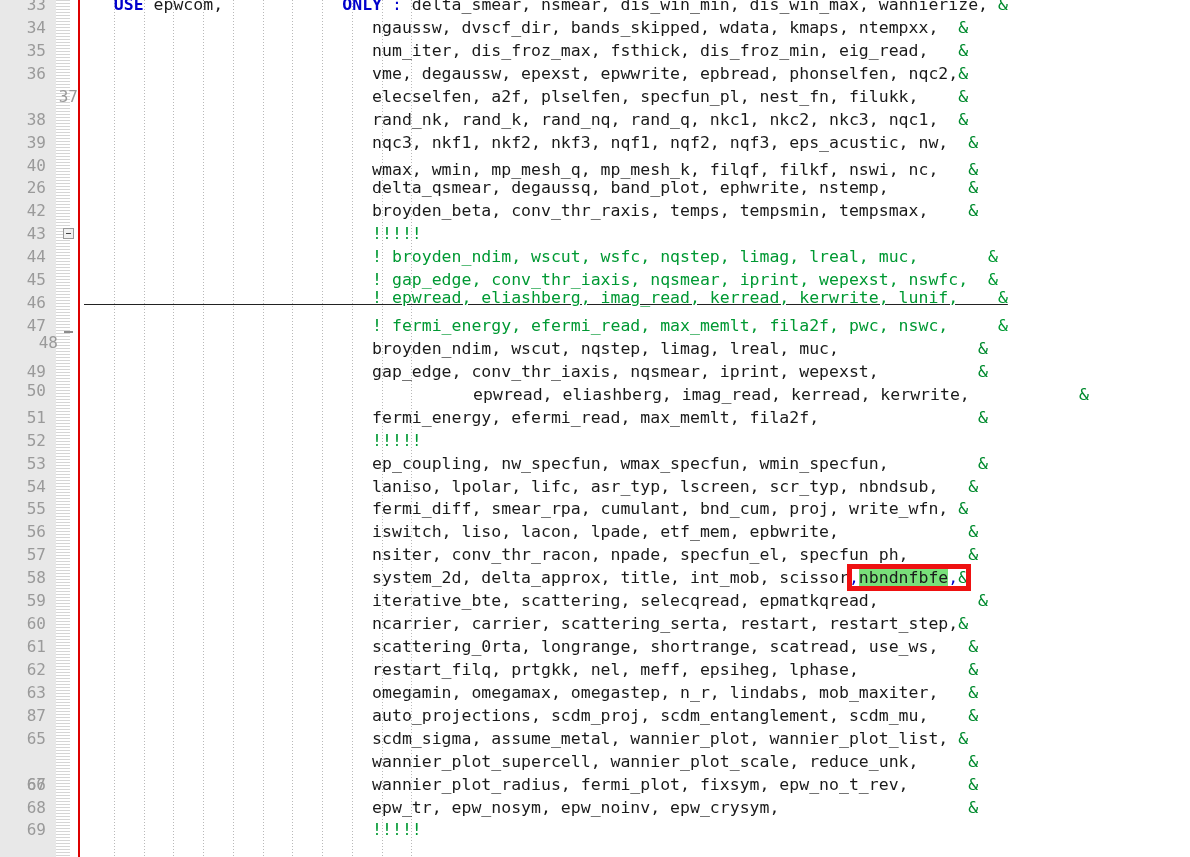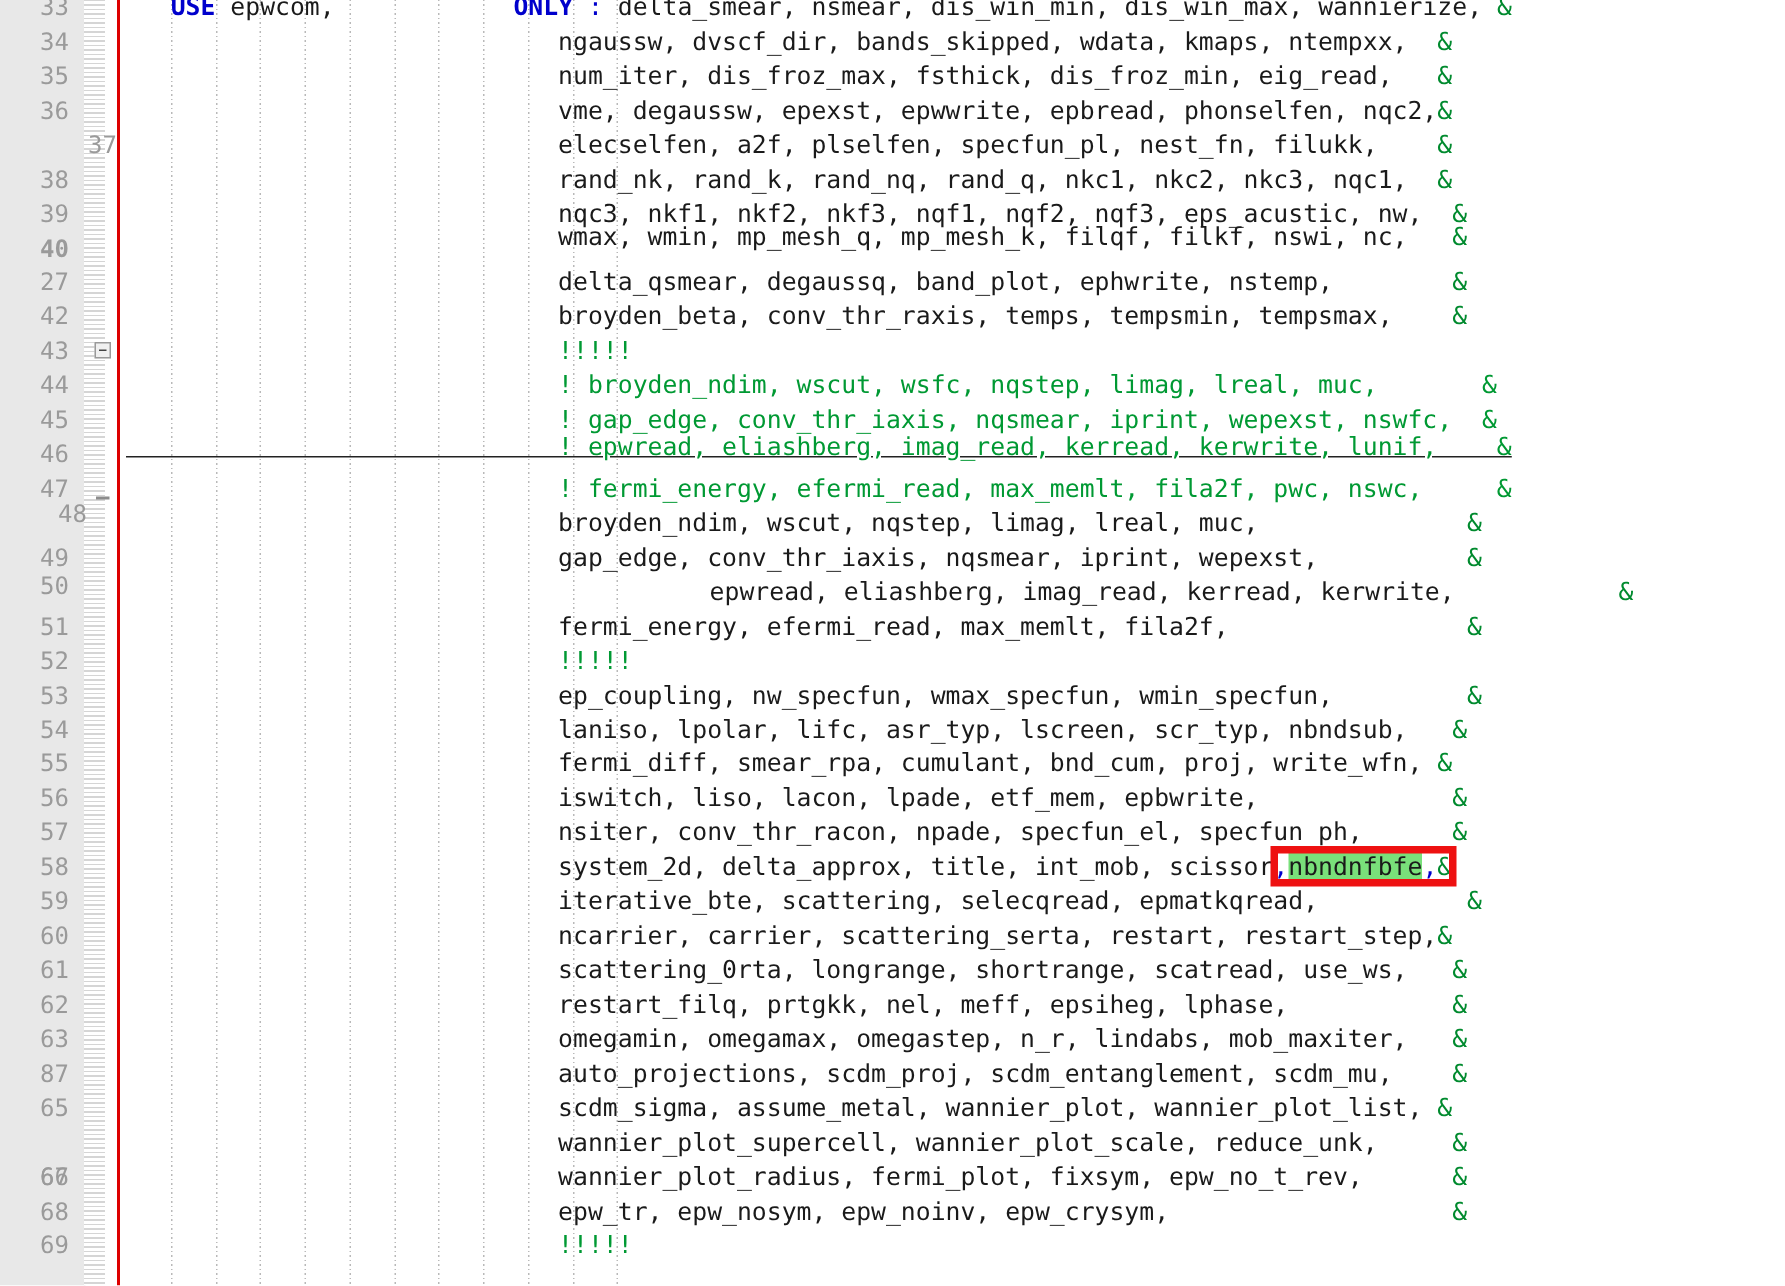--- a/index.html
+++ b/index.html
@@ -199,21 +199,21 @@
         <div class="iguide" style="left: 327.36px;"></div>
       </div>
     <div id="lines-host">
         <div class="line" style="top: -7px;"><span class="plain">   </span><span class="kw">USE</span><span class="plain"> epwcom,            </span><span class="kw">ONLY</span><span class="plain"> </span><span class="punct">:</span><span class="plain"> delta_smear, nsmear, dis_win_min, dis_win_max, wannierize, </span><span class="amp">&amp;</span></div>
         <div class="line" style="top: 15.93px;"><span class="plain">                             ngaussw, dvscf_dir, bands_skipped, wdata, kmaps, ntempxx,  </span><span class="amp">&amp;</span></div>
         <div class="line" style="top: 38.86px;"><span class="plain">                             num_iter, dis_froz_max, fsthick, dis_froz_min, eig_read,   </span><span class="amp">&amp;</span></div>
         <div class="line" style="top: 61.79px;"><span class="plain">                             vme, degaussw, epexst, epwwrite, epbread, phonselfen, nqc2,</span><span class="amp">&amp;</span></div>
         <div class="line" style="top: 84.72px;"><span class="plain">                             elecselfen, a2f, plselfen, specfun_pl, nest_fn, filukk,    </span><span class="amp">&amp;</span></div>
         <div class="line" style="top: 107.65px;"><span class="plain">                             rand_nk, rand_k, rand_nq, rand_q, nkc1, nkc2, nkc3, nqc1,  </span><span class="amp">&amp;</span></div>
         <div class="line" style="top: 130.58px;"><span class="plain">                             nqc3, nkf1, nkf2, nkf3, nqf1, nqf2, nqf3, eps_acustic, nw,  </span><span class="amp">&amp;</span></div>
-        <div class="line" style="top: 146px;"><span class="plain">                             wmax, wmin, mp_mesh_q, mp_mesh_k, filqf, filkf, nswi, nc,   </span><span class="amp">&amp;</span></div>
+        <div class="line" style="top: 158px;"><span class="plain">                             wmax, wmin, mp_mesh_q, mp_mesh_k, filqf, filkf, nswi, nc,   </span><span class="amp">&amp;</span></div>
         <div class="line" style="top: 176.44px;"><span class="plain">                             delta_qsmear, degaussq, band_plot, ephwrite, nstemp,        </span><span class="amp">&amp;</span></div>
         <div class="line" style="top: 199.37px;"><span class="plain">                             broyden_beta, conv_thr_raxis, temps, tempsmin, tempsmax,    </span><span class="amp">&amp;</span></div>
         <div class="line" style="top: 222.3px;"><span class="comment">                             !!!!!</span></div>
         <div class="line" style="top: 245.23px;"><span class="comment">                             ! broyden_ndim, wscut, wsfc, nqstep, limag, lreal, muc,       &amp;</span></div>
         <div class="line" style="top: 268.16px;"><span class="comment">                             ! gap_edge, conv_thr_iaxis, nqsmear, iprint, wepexst, nswfc,  &amp;</span></div>
         <div class="line" style="top: 286px; text-decoration: underline;"><span class="comment">                             ! epwread, eliashberg, imag_read, kerread, kerwrite, lunif,    &amp;</span></div>
         <div class="line" style="top: 314.02px;"><span class="comment">                             ! fermi_energy, efermi_read, max_memlt, fila2f, pwc, nswc,     &amp;</span></div>
         <div class="line" style="top: 336.95px;"><span class="plain">                             broyden_ndim, wscut, nqstep, limag, lreal, muc,              </span><span class="amp">&amp;</span></div>
         <div class="line" style="top: 359.88px;"><span class="plain">                             gap_edge, conv_thr_iaxis, nqsmear, iprint, wepexst,          </span><span class="amp">&amp;</span></div>
         <div class="line" style="top: 382.81px; text-align: center;"><span class="plain">                             epwread, eliashberg, imag_read, kerread, kerwrite,           </span><span class="amp">&amp;</span></div>
@@ -244,22 +244,22 @@
   <div id="fold-plain"></div>
   <div id="red-bar"></div>
   <div id="gutter-host">
       <div class="lnum" style="top: -7px;">33</div>
       <div class="lnum" style="top: 15.93px;">34</div>
       <div class="lnum" style="top: 38.86px;">35</div>
       <div class="lnum" style="top: 61.79px;">36</div>
       <div class="lnum" style="top: 84.72px; padding-left: 32px;">37</div>
       <div class="lnum" style="top: 107.65px;">38</div>
       <div class="lnum" style="top: 130.58px;">39</div>
-      <div class="lnum" style="top: 153.51px; font-weight: bold;">40</div>
-      <div class="lnum" style="top: 176.44px;">27</div>
+      <div class="lnum" style="top: 153.51px;">40</div>
+      <div class="lnum" style="top: 176.44px;">26</div>
       <div class="lnum" style="top: 199.37px;">42</div>
       <div class="lnum" style="top: 222.3px;">43</div>
       <div class="lnum" style="top: 245.23px;">44</div>
       <div class="lnum" style="top: 268.16px;">45</div>
       <div class="lnum" style="top: 291.09px;">46</div>
       <div class="lnum" style="top: 314.02px;">47</div>
       <div class="lnum" style="top: 331px; padding-left: 12px;">48</div>
       <div class="lnum" style="top: 359.88px;">49</div>
       <div class="lnum" style="top: 379px;">50</div>
       <div class="lnum" style="top: 405.74px;">51</div>

